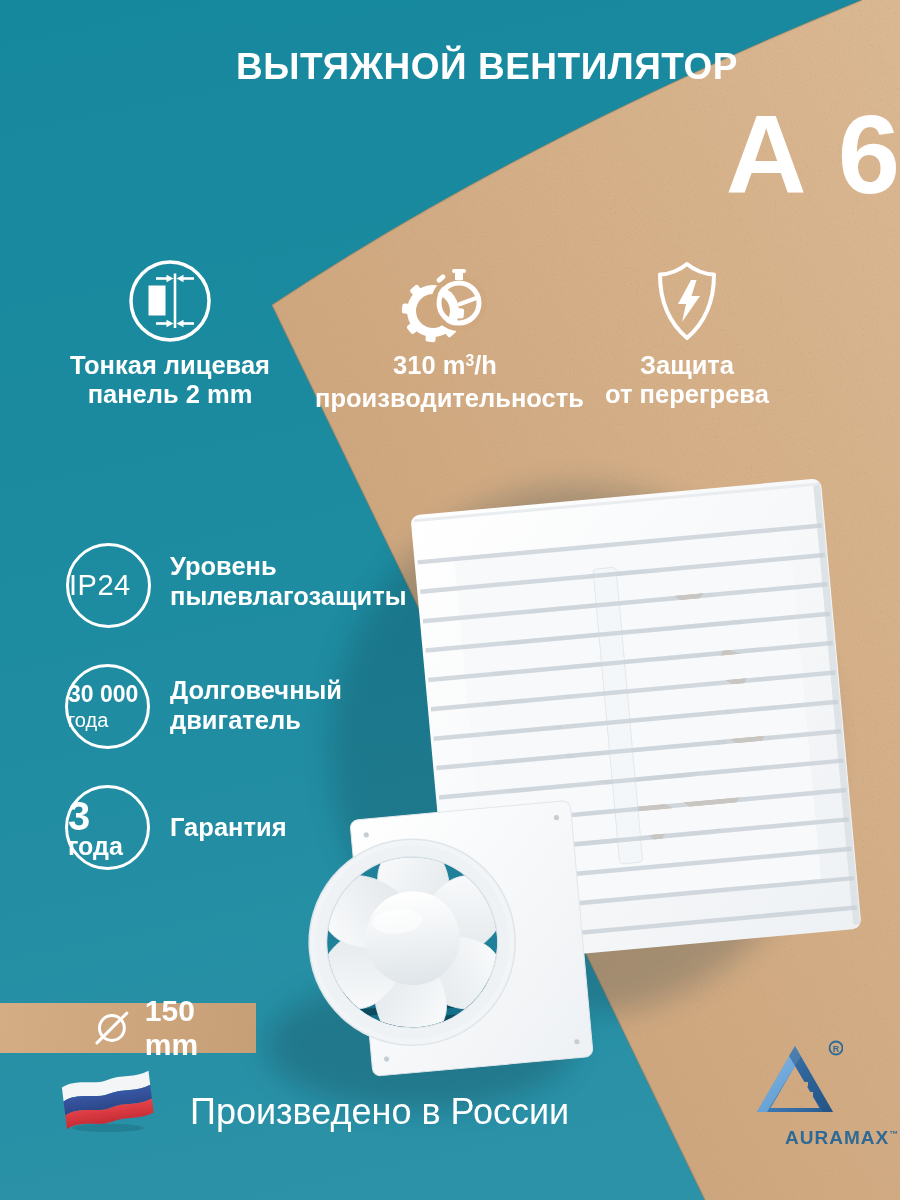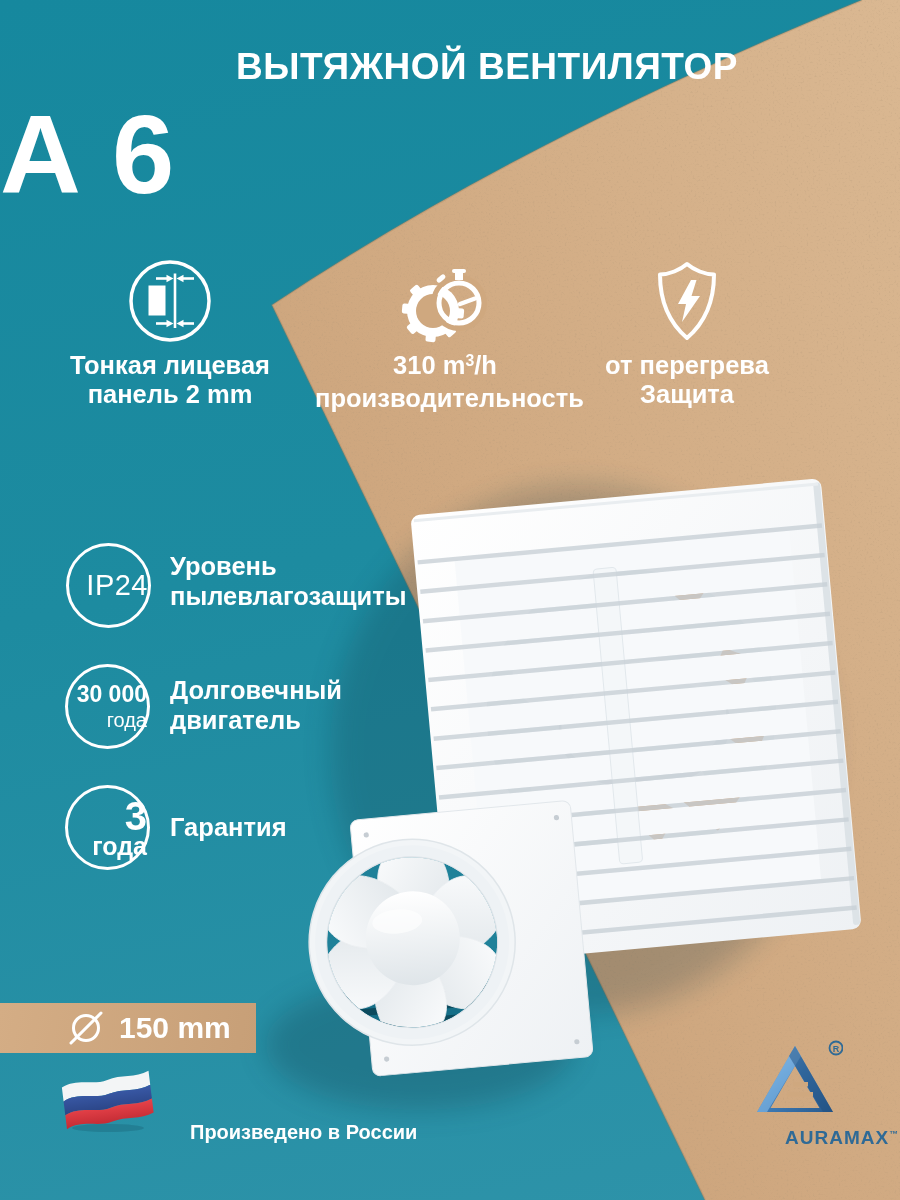--- a/index.html
+++ b/index.html
@@ -5,39 +5,39 @@
   html,body{margin:0;padding:0;background:#222;}
   .canvas{
     position:relative;width:900px;height:1200px;overflow:hidden;
     background:linear-gradient(168deg,#16889e 0%,#1d8ba0 45%,#2e93a9 100%);
     font-family:"Liberation Sans",sans-serif;color:#fff;
   }
   .art{position:absolute;left:0;top:0;z-index:1;}
   .ovl{position:absolute;z-index:2;}
   .title{top:46px;left:0;width:100%;text-align:center;font-size:37px;font-weight:bold;
          letter-spacing:.5px;line-height:42px;padding-left:37px;}
-  .model{top:97px;left:0;width:100%;text-align:left;font-size:112px;font-weight:bold;line-height:116px;}
+  .model{top:97px;left:0;width:100%;text-align:right;font-size:112px;font-weight:bold;line-height:116px;}
   .feature{top:259px;width:260px;text-align:center;}
   .f1{left:40px}.f2{left:315px}.f3{left:557px}
   .feature svg{display:block;margin:0 auto;}
   .f-caption{margin-top:8px;font-size:25.5px;line-height:28.5px;font-weight:bold;}
   .cube{font-size:.62em;position:relative;top:-.5em;}
   .sc{width:85px;height:85px;border:3px solid #fff;border-radius:50%;box-sizing:border-box;
-      display:flex;flex-direction:column;align-items:flex-end;justify-content:center;text-align:center;}
+      display:flex;flex-direction:column;align-items:flex-start;justify-content:center;text-align:center;}
   .sc0{left:66px;top:543px}.sc1{left:65px;top:664px}.sc2{left:65px;top:785px}
   .sc0 .v{font-size:29px;font-weight:400;letter-spacing:.5px;}
   .sc1 .v{font-size:23px;font-weight:bold;}.sc1 .u{font-size:20px;margin-top:1px;}
   .sc2 .v{font-size:40px;font-weight:bold;line-height:36px;}.sc2 .u{font-size:25px;font-weight:bold;line-height:24px;}
   .sl{left:170px;font-size:25.5px;line-height:30px;font-weight:bold;max-width:245px;}
   .sl0{top:551px}.sl1{top:675px}.sl2{top:812px}
-  .dia{left:0;top:1003px;width:256px;height:50px;box-sizing:border-box;padding-left:66px;
+  .dia{left:0;top:1003px;width:256px;height:50px;box-sizing:border-box;padding-left:92px;
        background:linear-gradient(100deg,#d4ad85,#c79f77);display:flex;align-items:center;}
   .dia .txt{margin-left:13px;font-size:30px;font-weight:bold;}
   .flag{left:60px;top:1070px;}
-  .origin{left:190px;top:1121px;font-size:20px;font-weight:bold;}
+  .origin{left:190px;top:1091px;font-size:36px;font-weight:normal;}
   .brand{left:745px;top:1040px;width:100px;text-align:center;}
   .brand svg{display:block;margin:0 auto;}
   .brand-name{margin-top:5px;font-size:19px;font-weight:bold;color:#2f6a96;letter-spacing:1px;margin-left:40px;}
   .brand-name sup{font-size:9px;}
 </style>
 </head>
 <body>
 
 <div class="canvas">
 
@@ -239,22 +239,22 @@
       <div>производительность</div>
     </div>
   </div>
 
   <div class="ovl feature f3">
     <svg width="68" height="84" viewBox="0 0 68 84">
       <path d="M34 5 C41 11 52 15.5 61 15.5 C61 39 55 61 34 79 C13 61 7 39 7 15.5 C16 15.5 27 11 34 5 Z" fill="none" stroke="#fff" stroke-width="4" stroke-linejoin="round"></path>
       <path d="M38 21 L25 45 H33 L29 63 L47 37 H38.5 L43.5 21 Z" fill="#fff"></path>
     </svg>
     <div class="f-caption">
+      <div>Защита</div>
       <div>от перегрева</div>
-      <div>Защита</div>
     </div>
   </div>
 
   <div class="ovl sc sc0">
     <span class="v">IP24</span>
   </div>
   <div class="ovl sl sl0">
     <div>Уровень</div>
     <div>пылевлагозащиты</div>
   </div>

